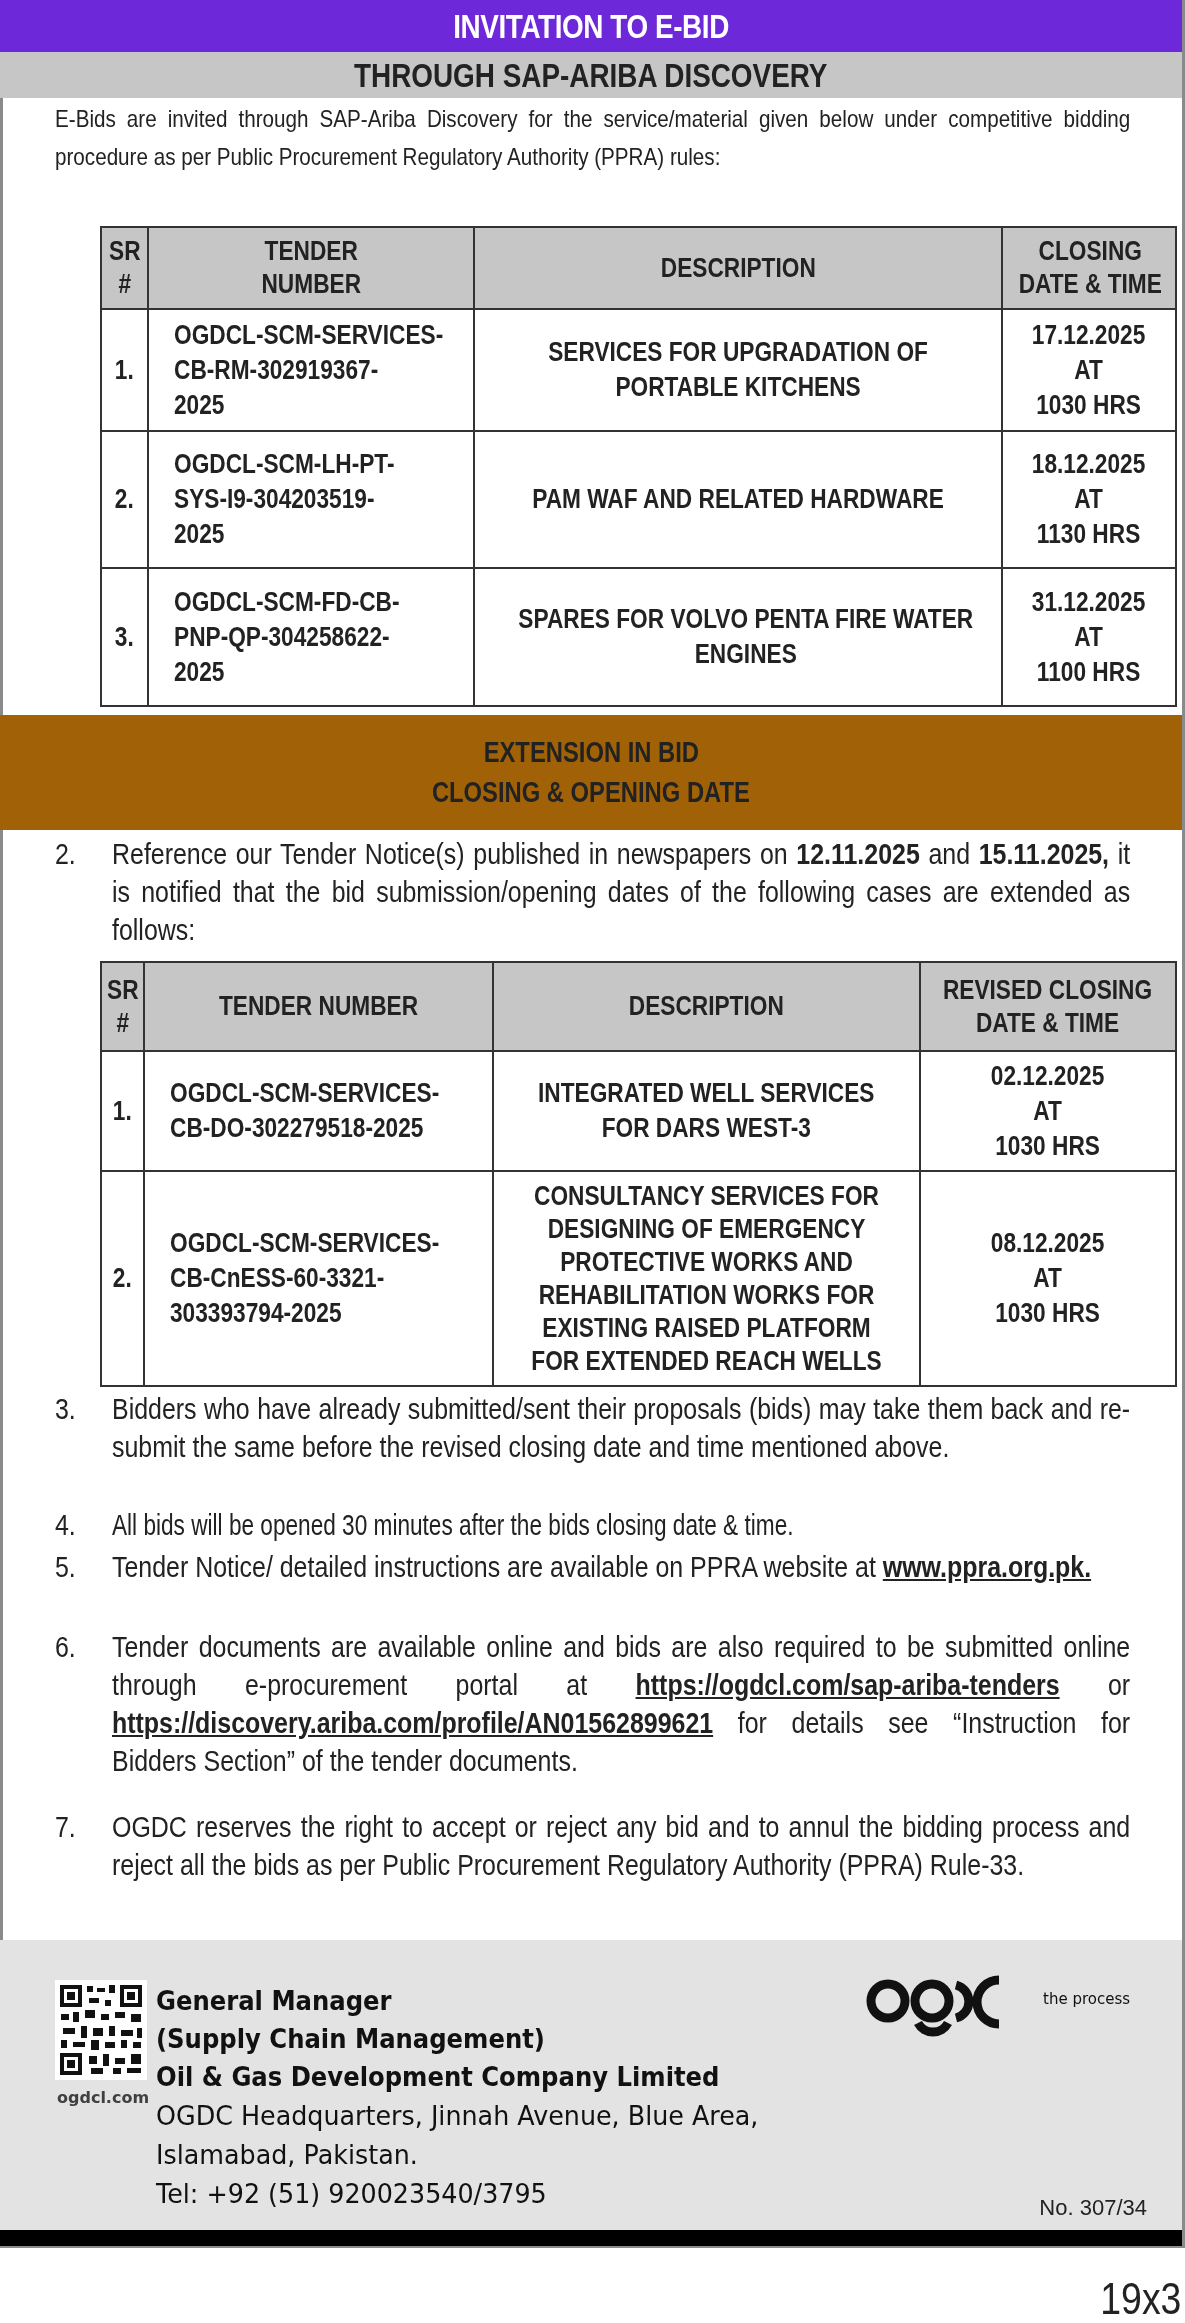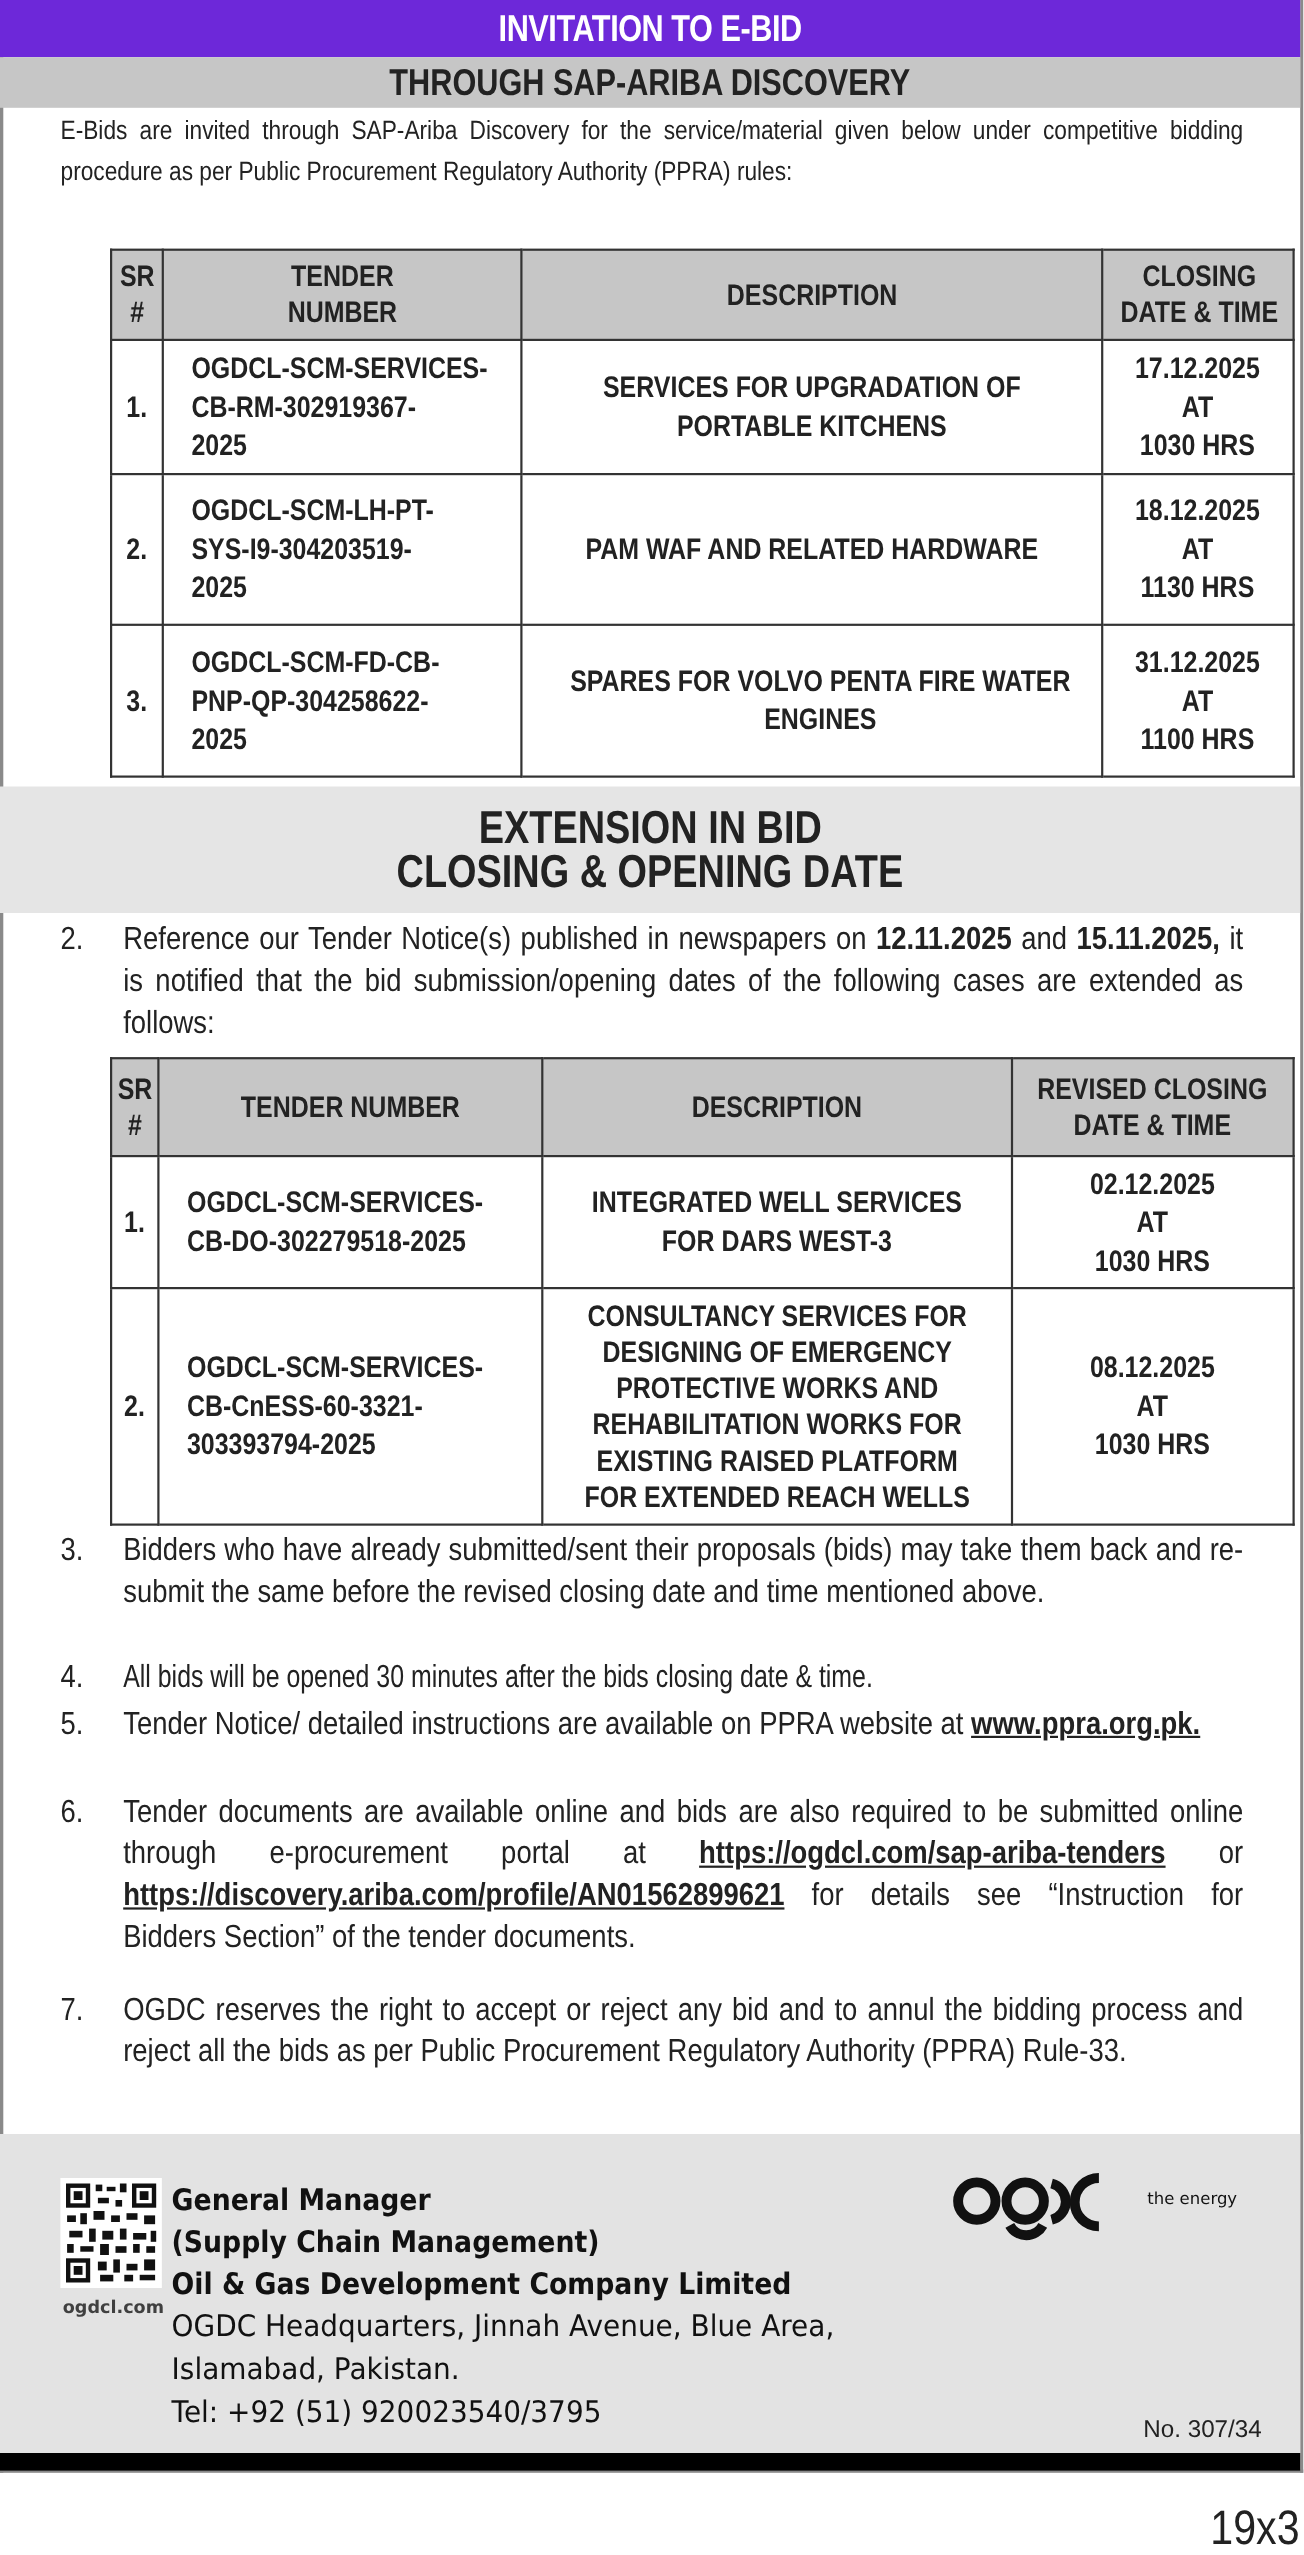--- a/index.html
+++ b/index.html
@@ -30,22 +30,22 @@
   td.desc { text-align: center; }
   td.dt { text-align: center; }
   .line { display: block; }
 
   #table1 { left: 55px; top: 226px; width: 1075px; }
   #table1 .h { height: 82px; }
   #table1 .r1 { height: 122px; }
   #table1 .r2 { height: 137px; }
   #table1 .r3 { height: 138px; }
 
-  .ext-band { position: absolute; left: 0; top: 715px; width: 1182px; height: 115px; background: #e5e5e5;
-    font-weight: bold; font-size: 42px; line-height: 40px; text-align: center; color: #222; padding-top: 17px; }
+  .ext-band { position: absolute; left: 0; top: 715px; width: 1182px; height: 115px; background: #a16207;
+    font-weight: bold; font-size: 29px; line-height: 40px; text-align: center; color: #222; padding-top: 17px; }
   .item { position: absolute; left: 55px; width: 1075px; font-size: 29px; line-height: 38px; color: #222; }
   .item .n { position: absolute; left: 0; top: 0; display: inline-block; transform: scaleX(0.86); transform-origin: left top; }
   .item .t { position: absolute; left: 57px; width: 1018px; text-align: justify; }
   .item .t .inner { display: block; transform: scaleX(0.86); transform-origin: left top; width: 116.3%; }
   .item.tight .t .inner { transform: scaleX(0.78); width: 128.2%; }
   b, .bold { font-weight: bold; }
   .link { font-weight: bold; text-decoration: underline; }
 
   #table2 { left: 55px; top: 961px; width: 1075px; }
   #table2 .h { height: 89px; }
@@ -248,18 +248,18 @@
 
 <div class="logo">
   <svg width="180" height="80" viewBox="0 0 180 80" style="position:absolute;left:0;top:0;">
     <circle cx="22" cy="26" r="17" fill="none" stroke="#111" stroke-width="9"></circle>
     <circle cx="66" cy="26" r="17" fill="none" stroke="#111" stroke-width="9"></circle>
     <path d="M52 48 a17 17 0 0 0 30 0" fill="none" stroke="#111" stroke-width="9"></path>
     <path d="M90 10 a17 17 0 0 1 0 33" fill="none" stroke="#111" stroke-width="9"></path>
     <path d="M133 5 a22 22 0 0 0 0 44" fill="none" stroke="#111" stroke-width="9"></path>
   </svg>
 </div>
-<div class="tagline">the energy</div>
+<div class="tagline">the process</div>
 
 <div class="ref-no">No. 307/34</div>
 <div class="black-strip"></div>
 
 <div class="size"><span>19x3</span></div>
 
 </body></html>

